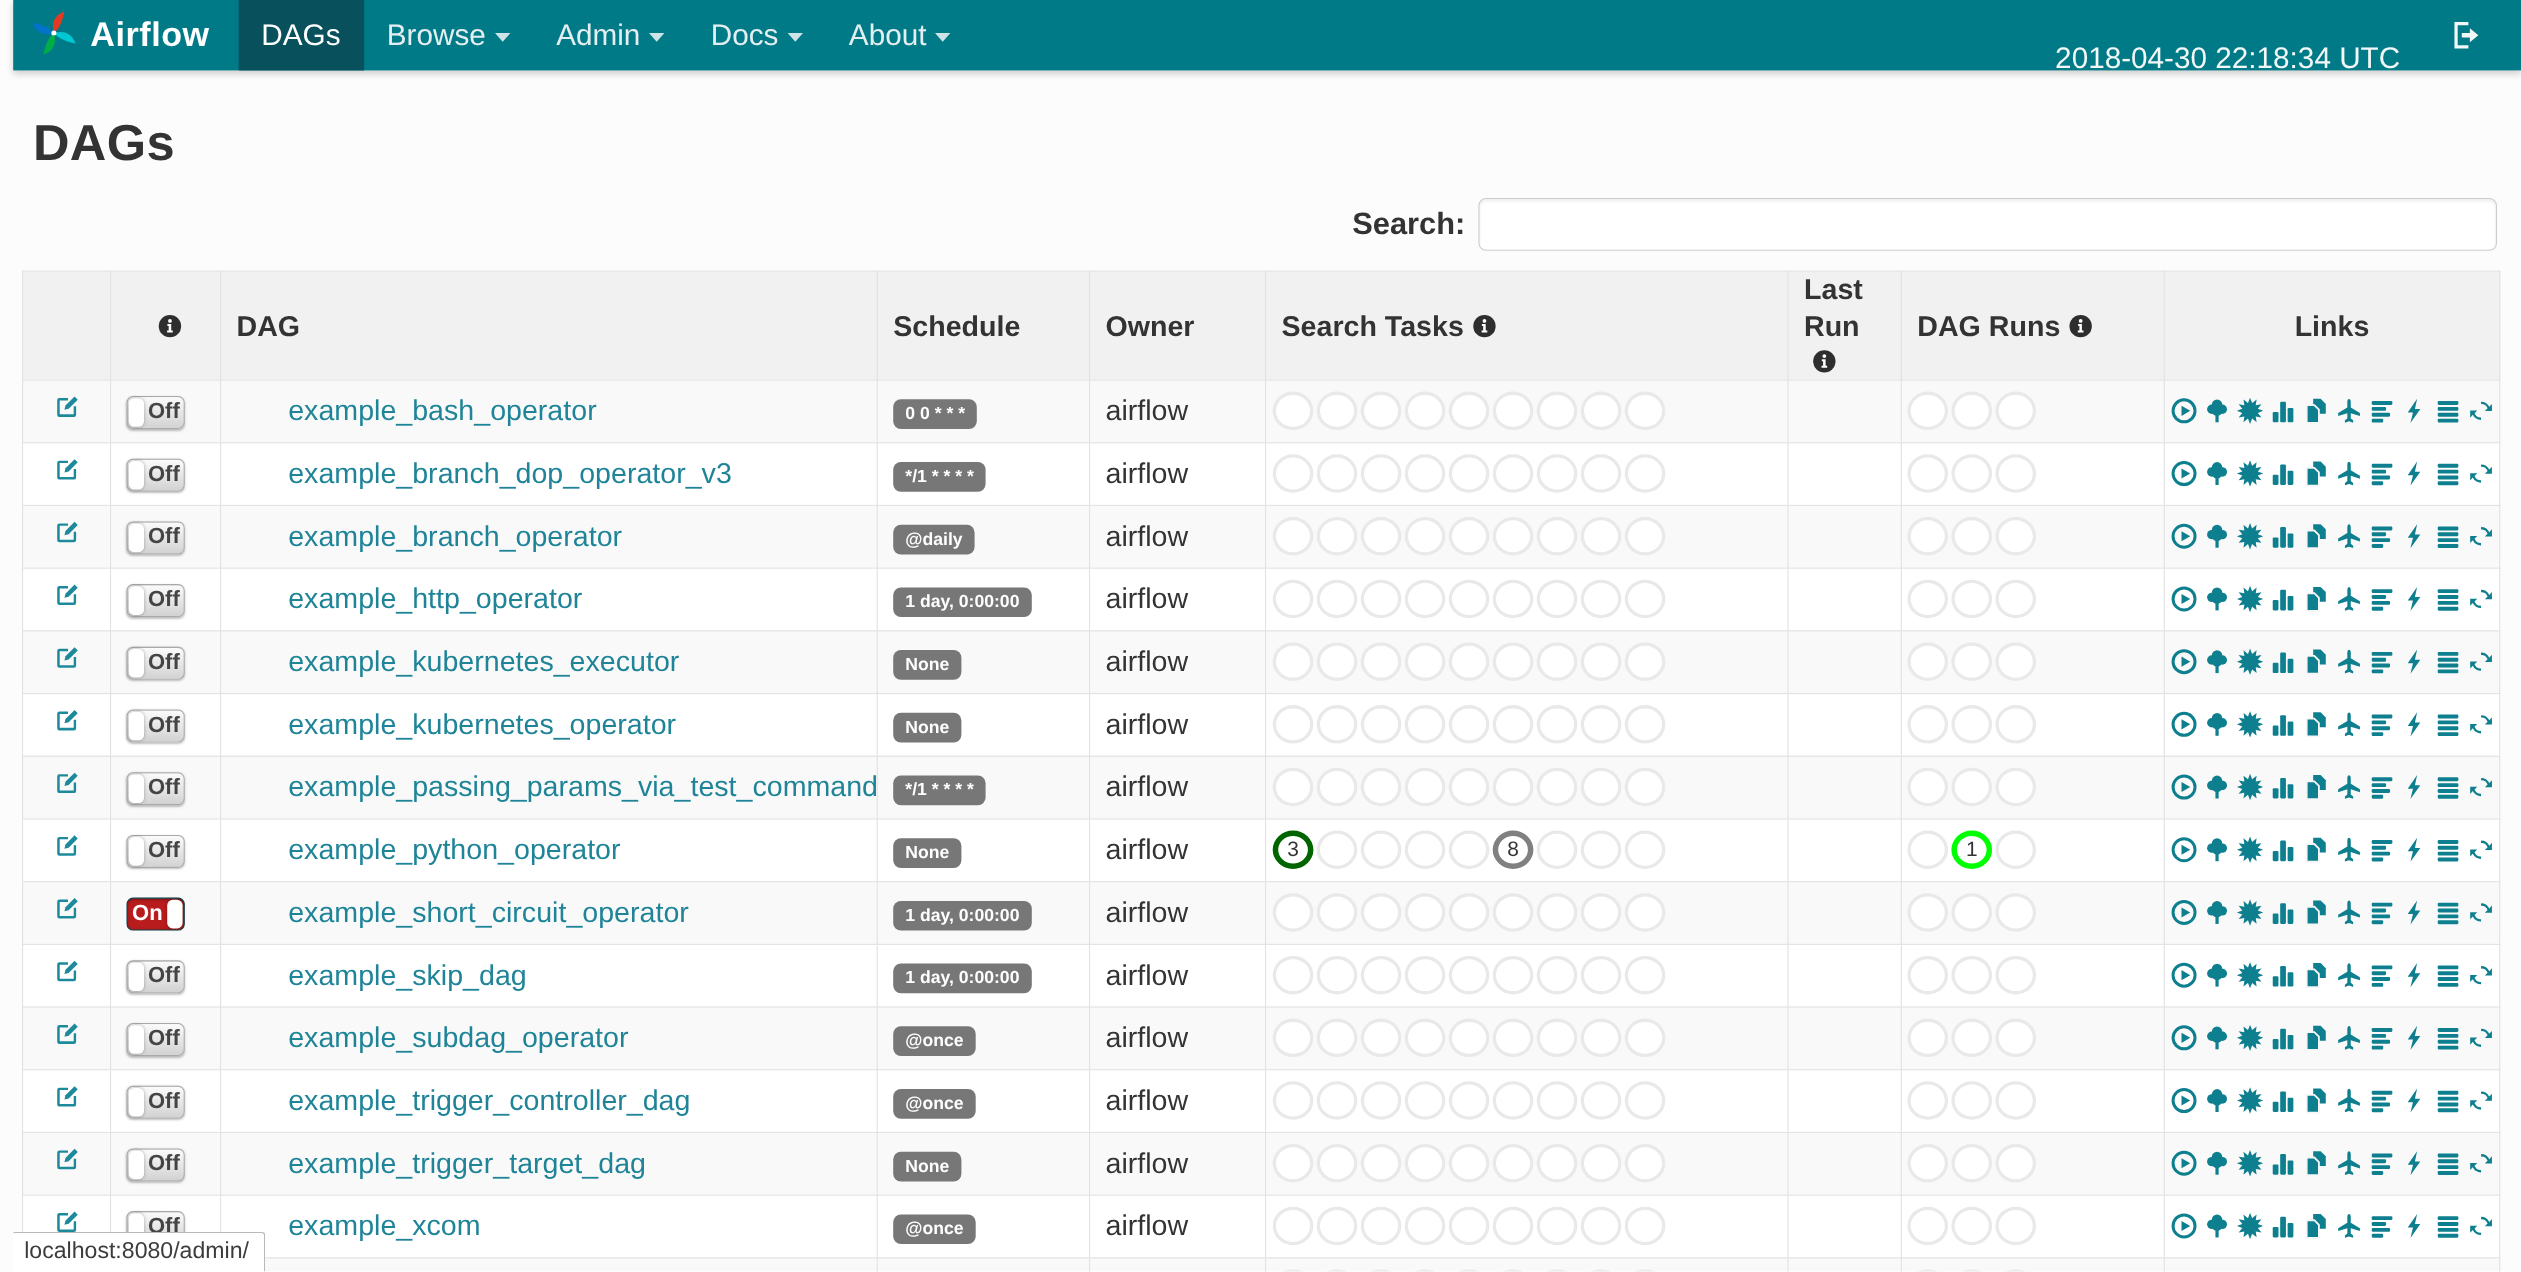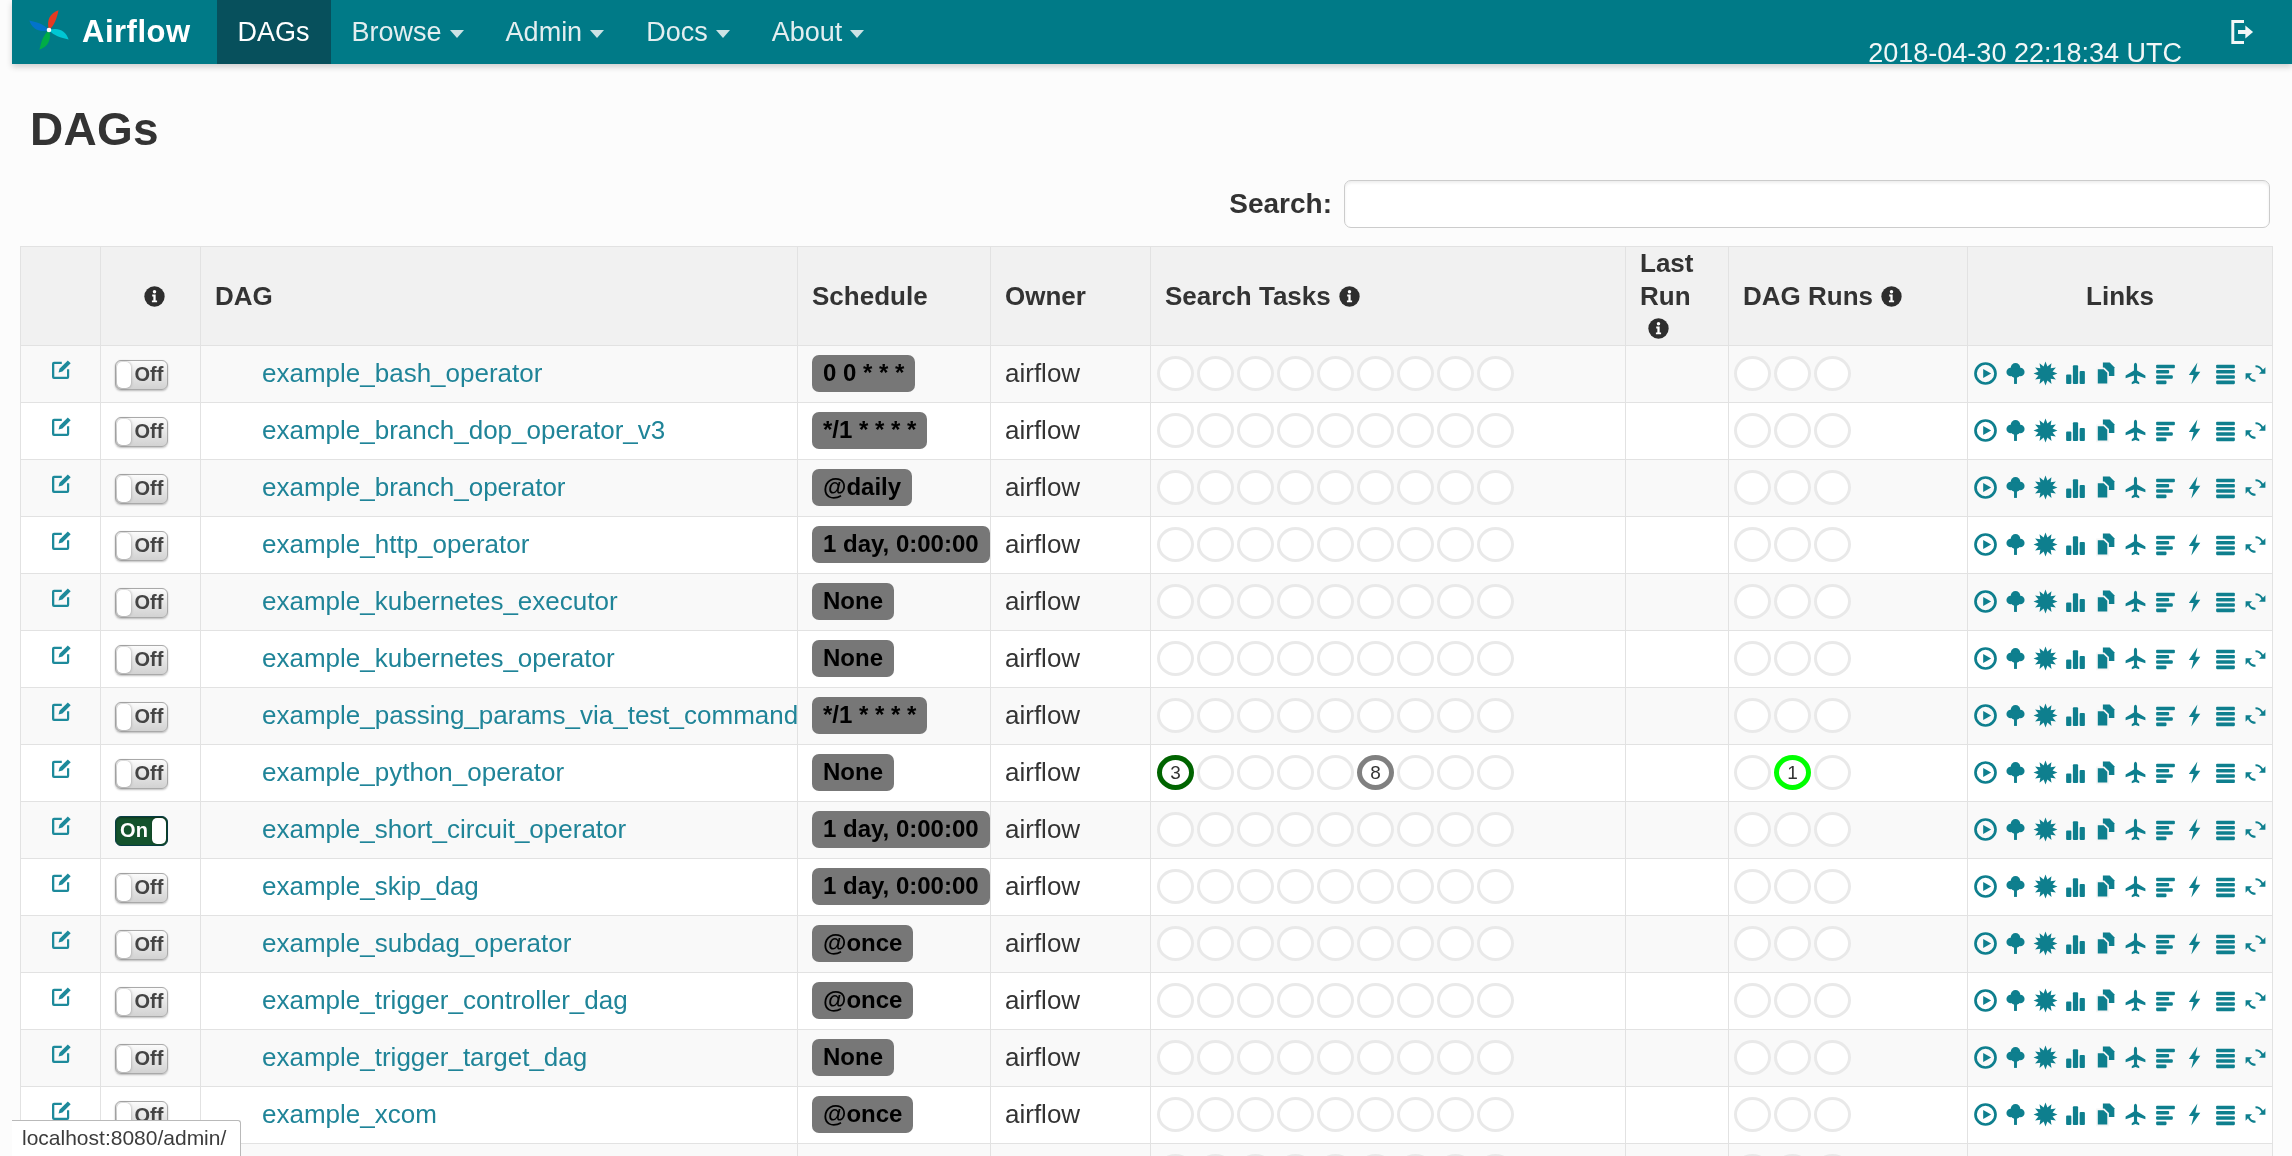--- a/index.html
+++ b/index.html
@@ -71,35 +71,35 @@
   tbody tr:nth-child(even){background:#fff;}
   td.c-edit{text-align:center;padding:0;}
   td.c-recent{padding:0 0 0 6px;}
   td.c-dagruns{padding:0 0 0 5px;}
   td.c-links{padding:0 6px;}
   .edit-btn{display:inline-block;width:24px;height:24px;color:#1d8painted;color:#1d8a9b;cursor:pointer;}
   .edit-btn svg{width:24px;height:24px;fill:currentColor;}
   .dag-link{color:#1f8498;text-decoration:none;cursor:pointer;margin-left:47px;}
   .owner-label{color:#333;}
   .badge{
-    display:inline-block;background:#777;color:#000000;font-size:24px;font-weight:bold;
+    display:inline-block;background:#777;color:#ffffff;font-size:16px;font-weight:bold;
     padding:5px 11px;border-radius:7px;white-space:nowrap;line-height:1.1;
   }
   
   .toggle{width:53px;height:30px;border-radius:6px;position:relative;display:inline-block;
     box-sizing:border-box;cursor:pointer;vertical-align:middle;}
   .toggle.off{background:linear-gradient(#fbfbfb,#d2d2d2);border:1px solid #a9a9a9;
     box-shadow:0 1px 2px rgba(0,0,0,.25);}
   .toggle .knob{position:absolute;top:1px;width:14px;height:26px;background:#fff;
     border-radius:5px;box-shadow:0 0 3px rgba(0,0,0,.35);}
   .toggle.off .knob{left:1px;}
   .toggle .tlabel{position:absolute;top:0;bottom:0;display:flex;align-items:center;
     justify-content:center;font-size:20px;}
   .toggle.off .tlabel{left:15px;right:0;color:#444;font-weight:bold;}
-  .toggle.on{background:#14532d;border:1px solid #083d46;box-shadow:inset 0 1px 2px rgba(0,0,0,.35);}
+  .toggle.on{background:#b91c1c;border:1px solid #083d46;box-shadow:inset 0 1px 2px rgba(0,0,0,.35);}
   .toggle.on .knob{right:1px;}
   .toggle.on .tlabel{left:0;right:15px;color:#fff;font-weight:bold;}
   
   .circles{display:flex;align-items:center;gap:3px;}
   .circle{
     width:37px;height:35px;border-radius:50%;border:3px solid #e9e9e9;background:#fff;
     box-sizing:border-box;display:flex;align-items:center;justify-content:center;
     font-size:19px;color:#333;flex:0 0 auto;cursor:pointer;
   }
   .circle.marked{border-width:5px;}

